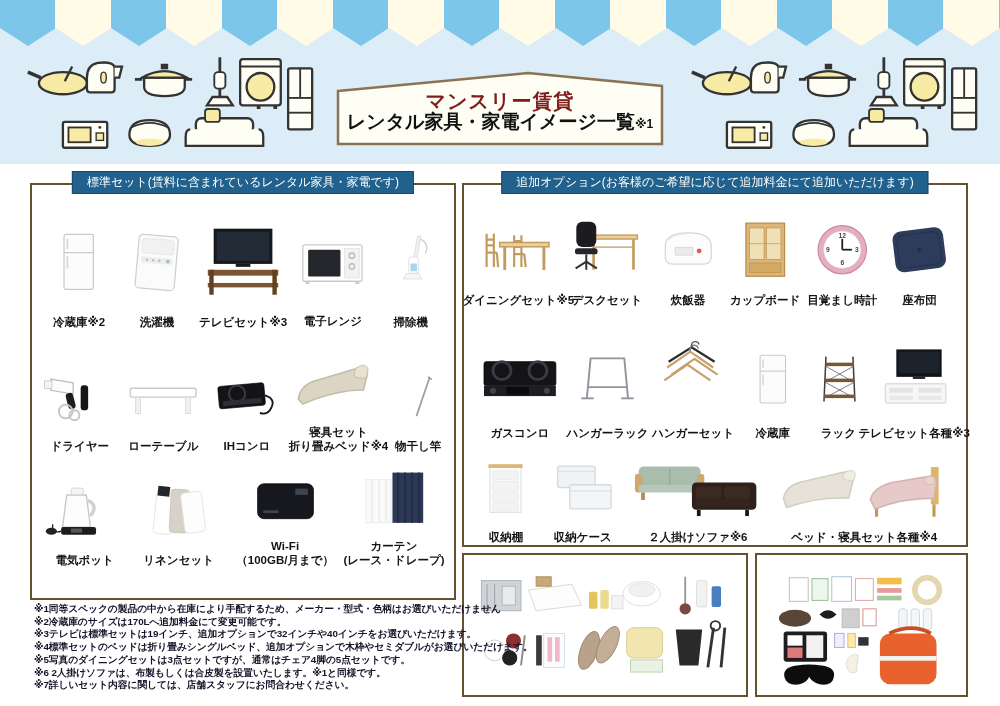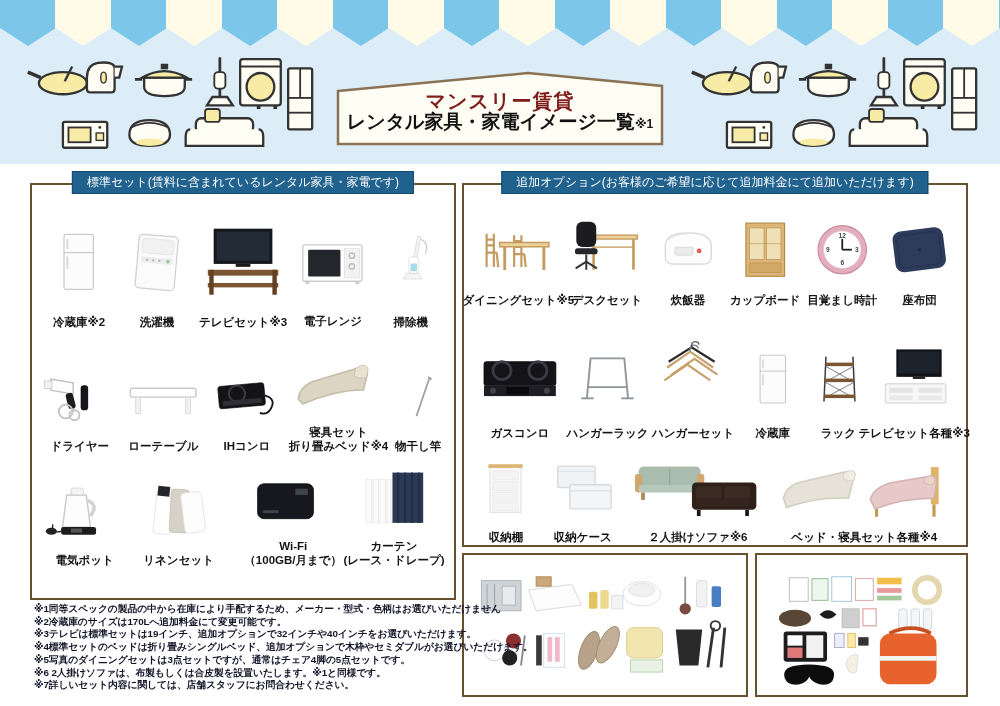--- a/index.html
+++ b/index.html
@@ -308,21 +308,21 @@
               <g transform="rotate(6 40 48)">
                 <rect x="26" y="12" width="26" height="64" rx="5" fill="#fff" stroke="#ddd"></rect>
                 <rect x="27" y="8" width="17" height="14" fill="#23262b"></rect>
               </g>
               <rect x="48" y="12" width="26" height="62" rx="5" fill="#d7d2c7" stroke="#c2bcae" transform="rotate(3 60 44)"></rect>
               <rect x="66" y="16" width="30" height="58" rx="6" fill="#fdfdfd" stroke="#ddd" transform="rotate(-7 80 46)"></rect>
             </svg>
           </div>
     <div class="lbl">リネンセット</div>
   </div>
-        <div class="cell" style="flex: 1.15 1 0%; align-items: flex-end;">
+        <div class="cell" style="flex: 1.15 1 0%;">
     <div class="img">
             <svg viewBox="0 0 120 100" preserveAspectRatio="xMidYMid meet">
               <rect x="20" y="24" width="80" height="50" rx="9" fill="#16181d" stroke="#000"></rect>
               <rect x="74" y="31" width="18" height="9" fill="#3e444c"></rect>
               <rect x="28" y="62" width="22" height="4" fill="#3e444c"></rect>
             </svg>
           </div>
     <div class="lbl">Wi-Fi
 （100GB/月まで）</div>
   </div>

